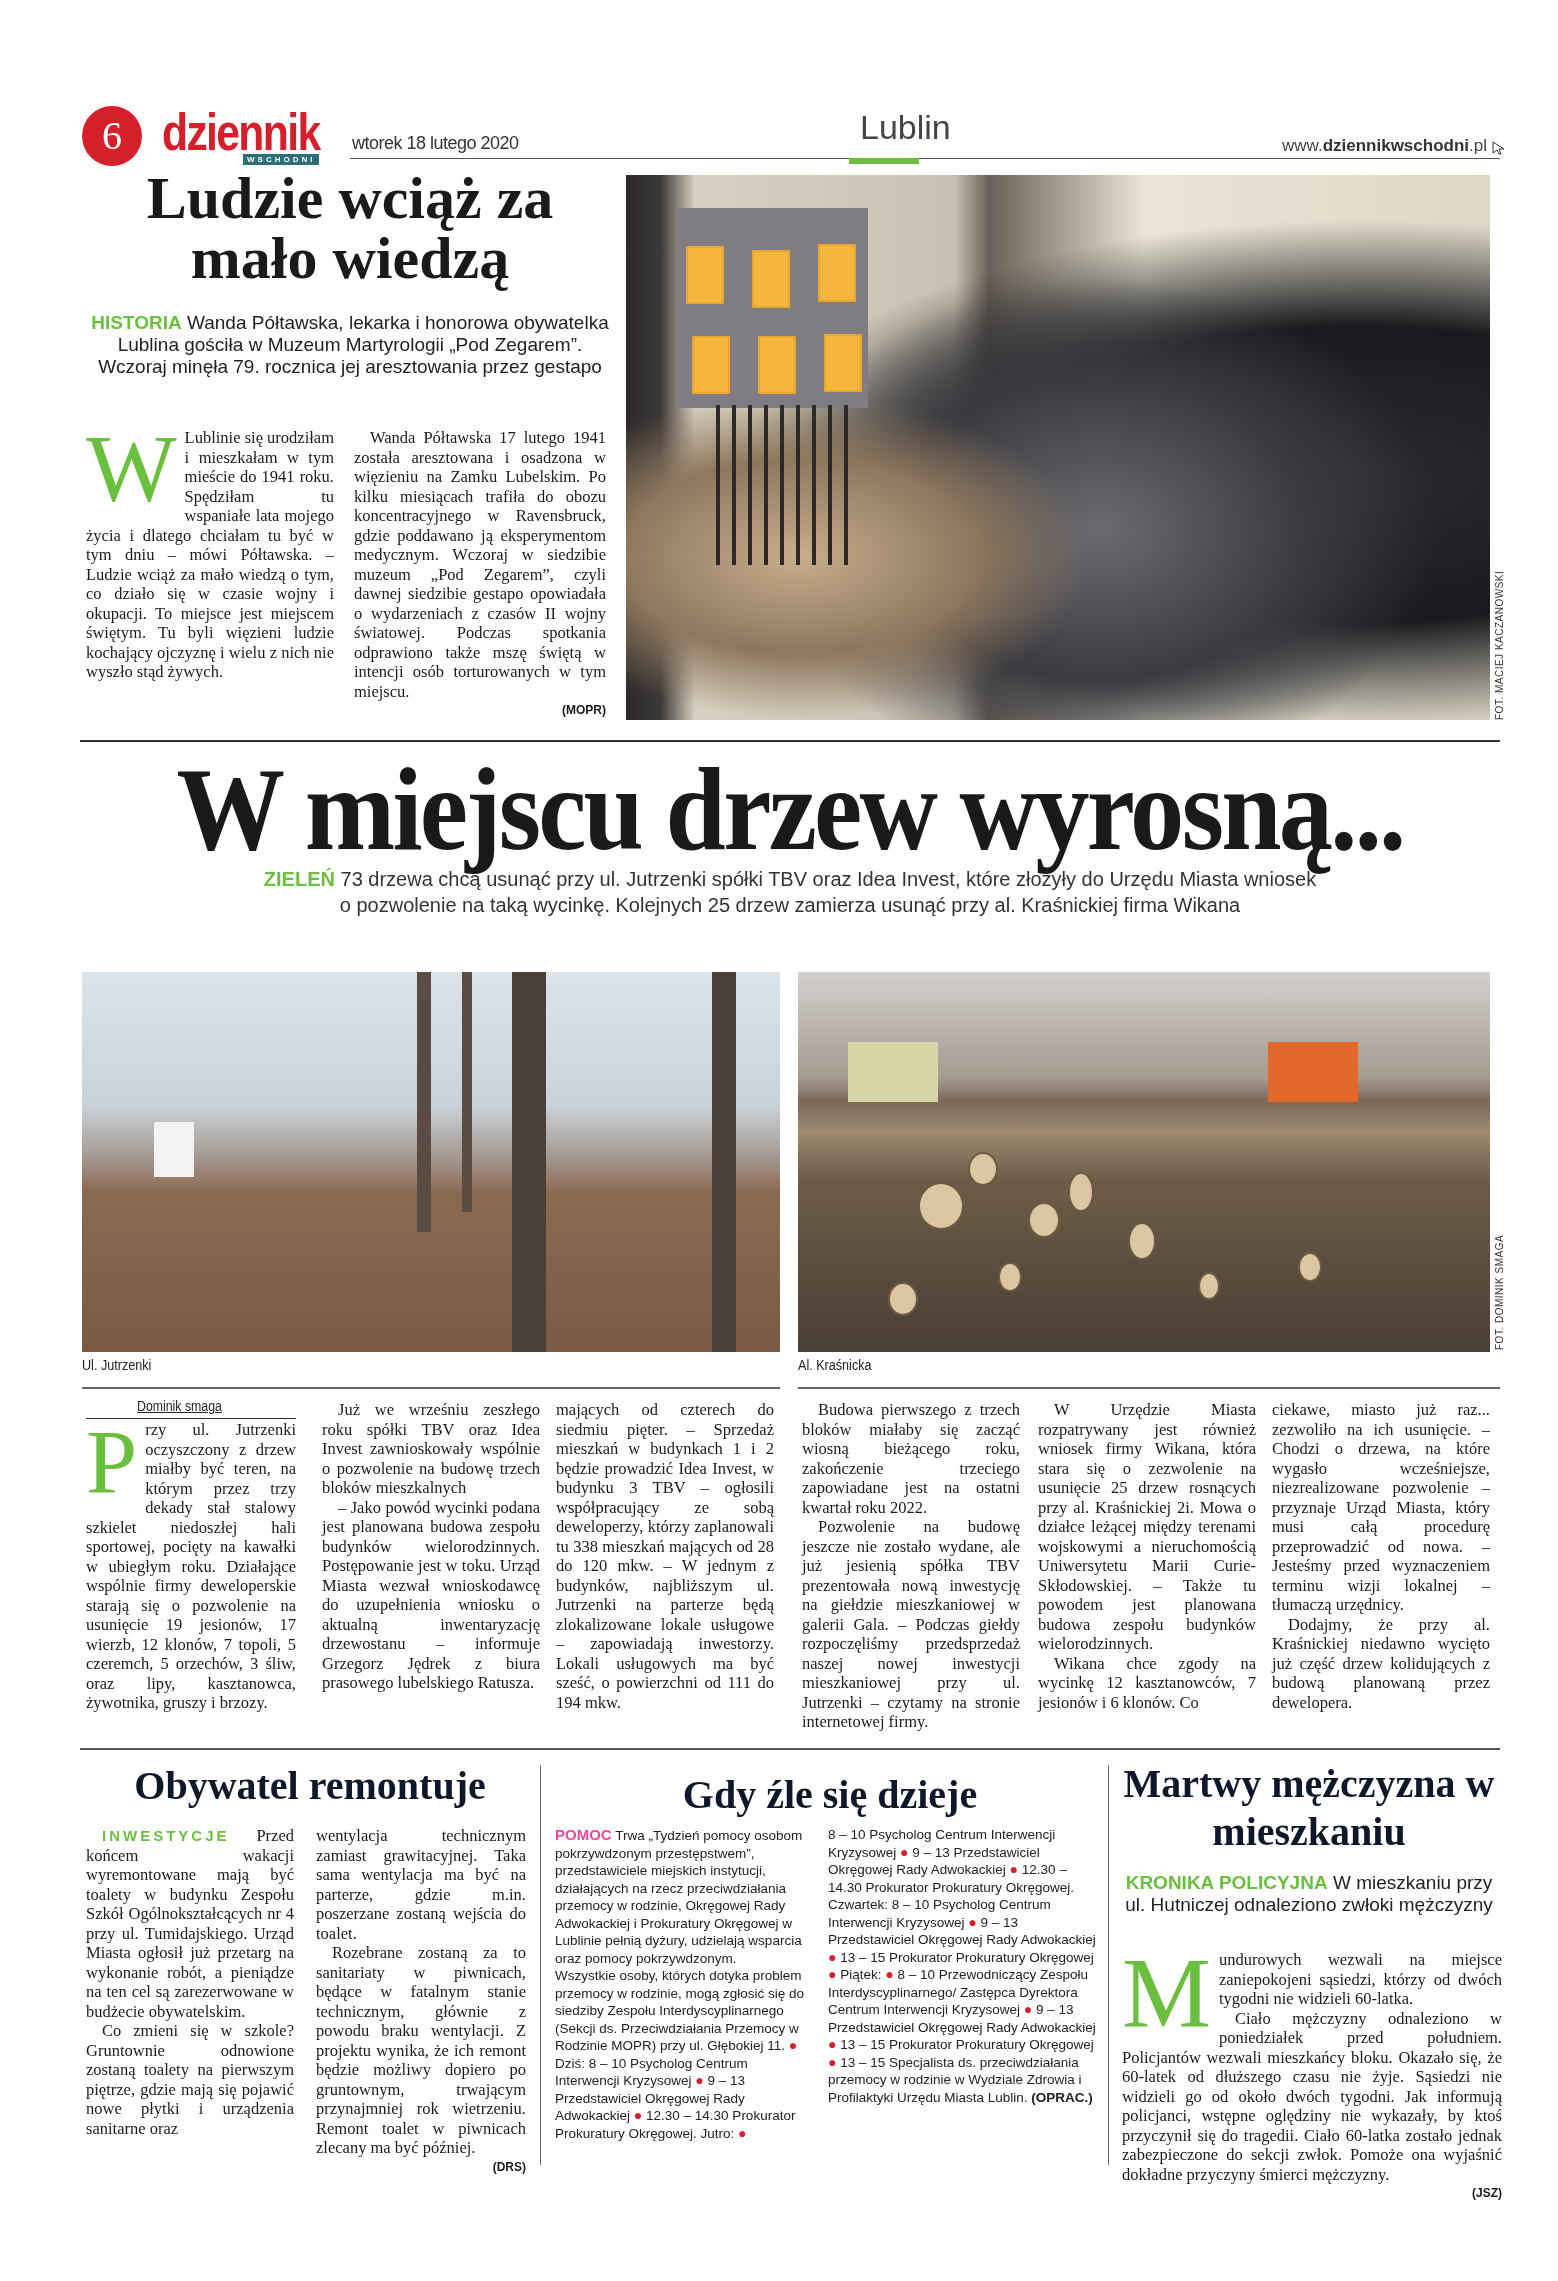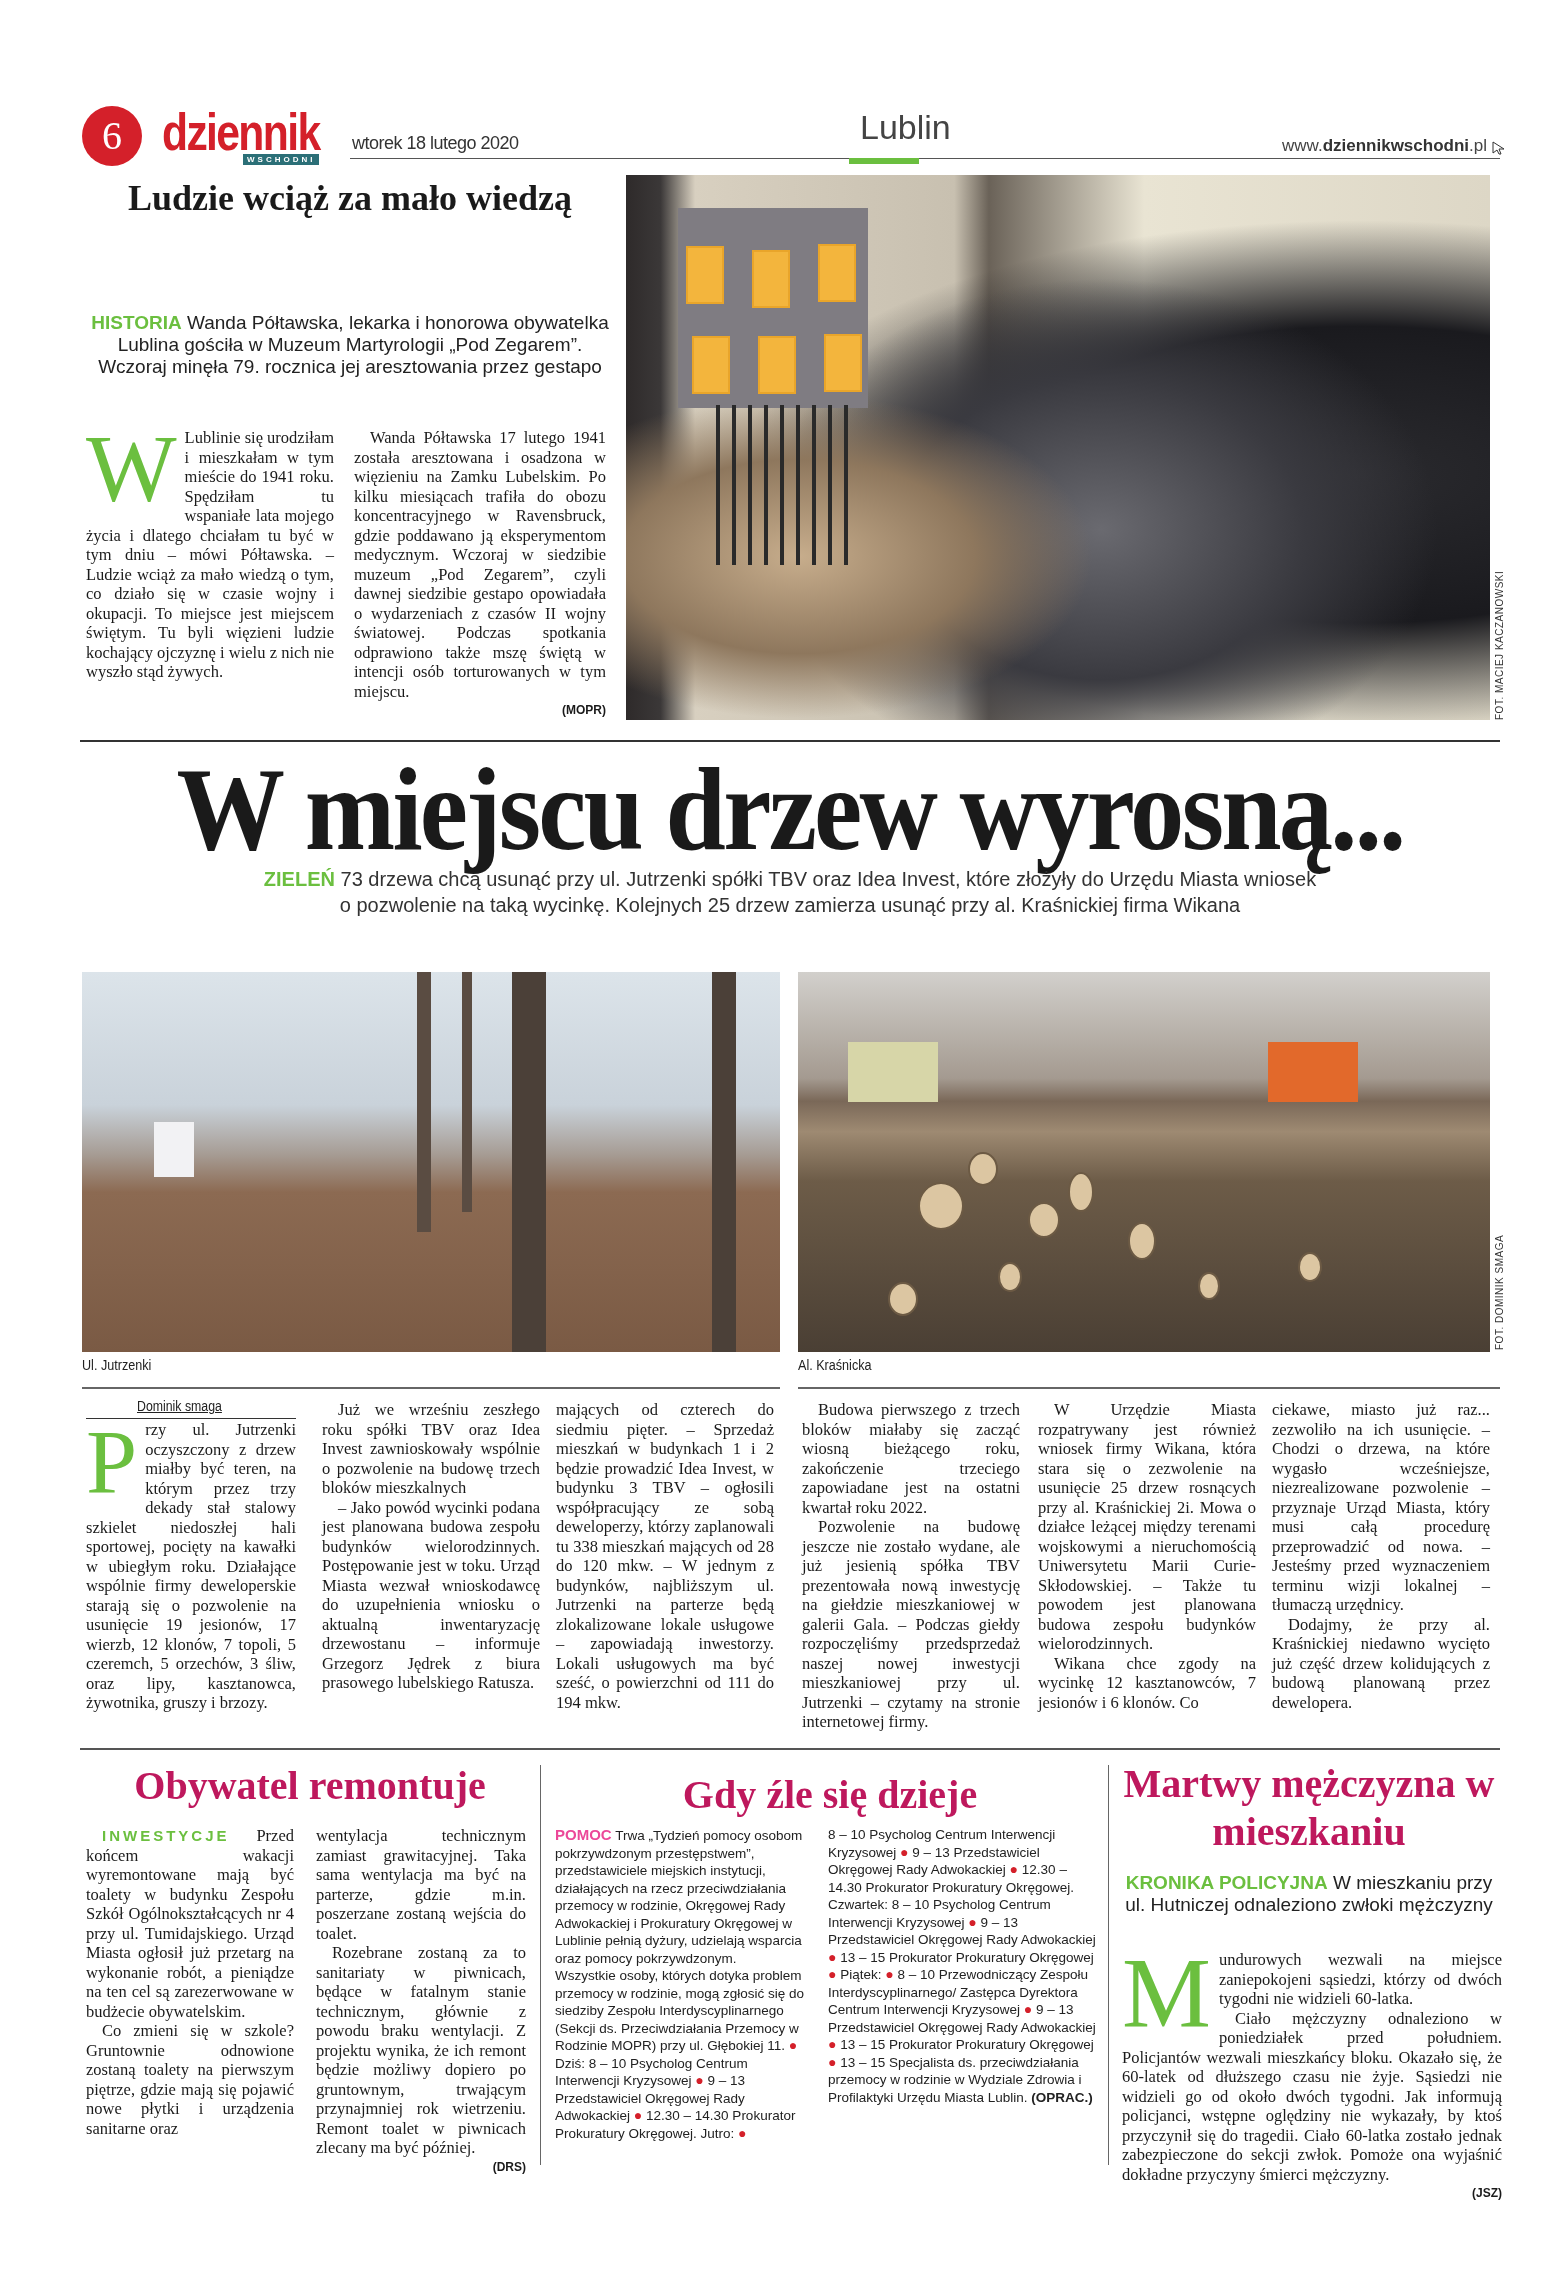--- a/index.html
+++ b/index.html
@@ -11,21 +11,21 @@
   .logo { left: 162px; top: 102px; font-family: "Liberation Sans", sans-serif; font-weight: 900; font-size: 52px; color: #d4202a; letter-spacing: -2px; transform: scaleX(0.82); transform-origin: left; line-height: 60px; }
   .logo-sub { left: 243px; top: 154px; background: #2b6f77; color: #fff; font-family: Liberation Sans, sans-serif; font-weight: bold; font-size: 8px; letter-spacing: 3px; padding: 1px 4px; }
   .date { left: 352px; top: 133px; font-family: "Liberation Sans", sans-serif; font-size: 18px; color: #333; letter-spacing: -0.5px; }
   .header-line { left: 350px; top: 158px; width: 1150px; height: 1px; background: #555; }
   .section { left: 860px; top: 108px; font-family: "Liberation Sans", sans-serif; font-size: 34px; font-weight: 300; color: #444; }
   .section-bar { left: 849px; top: 158px; width: 70px; height: 6px; background: #6bbf3f; }
   .site-url { left: 1282px; top: 136px; font-family: "Liberation Sans", sans-serif; font-size: 17px; color: #444; }
   .site-url b { color: #333; }
 
   
-  .h1 { left: 90px; top: 168px; width: 520px; text-align: center; font-family: "Liberation Serif", serif; font-weight: bold; font-size: 36px; line-height: 60px; color: #1a1a1a; }
+  .h1 { left: 90px; top: 168px; width: 520px; text-align: center; font-family: "Liberation Serif", serif; font-weight: bold; font-size: 60px; line-height: 60px; color: #1a1a1a; }
   .lead { left: 90px; top: 312px; width: 520px; text-align: center; font-family: "Liberation Sans", sans-serif; font-size: 19px; line-height: 22px; color: #222; }
   .lead .tag { color: #6bbf3f; font-weight: bold; }
   .col { font-family: "Liberation Serif", serif; font-size: 16.5px; line-height: 19.5px; text-align: justify; hyphens: auto; color: #1a1a1a; }
   .col p { text-indent: 16px; }
   .col p.noind { text-indent: 0; }
   .dropcap { float: left; font-family: "Liberation Serif", serif; color: #6bbf3f; font-size: 96px; line-height: 78px; margin: 2px 8px 0 0; }
   .sig { font-family: "Liberation Sans", sans-serif; font-weight: bold; font-size: 12px; float: right; }
 
   .photo { overflow: hidden; }
   .photo1 { left: 626px; top: 175px; width: 864px; height: 545px; background:
@@ -55,21 +55,21 @@
 
   .caption { font-family: "Liberation Sans", sans-serif; font-size: 14px; color: #222; transform: scaleX(0.9); transform-origin: left; }
   .cap-line { height: 2px; background: #666; }
 
   .byline { font-family: "Liberation Sans", sans-serif; font-size: 14px; color: #222; text-decoration: underline; transform: scaleX(0.88); transform-origin: left; }
   .byline-line { height: 1px; background: #333; }
 
   .rule-mid { left: 80px; top: 1748px; width: 1420px; height: 2px; background: #555; }
   .vline { width: 1px; background: #666; }
 
-  .h2 { font-family: "Liberation Serif", serif; font-weight: bold; font-size: 40px; line-height: 48px; text-align: center; color: #be185d; }
+  .h2 { font-family: "Liberation Serif", serif; font-weight: bold; font-size: 40px; line-height: 48px; text-align: center; color: #0f172a; }
   .box-text { font-family: "Liberation Sans", sans-serif; font-size: 13.5px; line-height: 17.5px; color: #222; }
   .box-text .tag { color: #ec4899; font-weight: bold; font-size: 15px; }
   .dot { color: #d4202a; font-size: 14px; }
   .lead3 { font-family: "Liberation Sans", sans-serif; font-size: 19px; line-height: 22px; text-align: center; color: #222; }
   .lead3 .tag { color: #6bbf3f; font-weight: bold; }
   .spaced { letter-spacing: 3px; color: #6bbf3f; font-family: "Liberation Sans", sans-serif; font-weight: bold; font-size: 15px; }
 </style>
 </head>
 <body>
 

